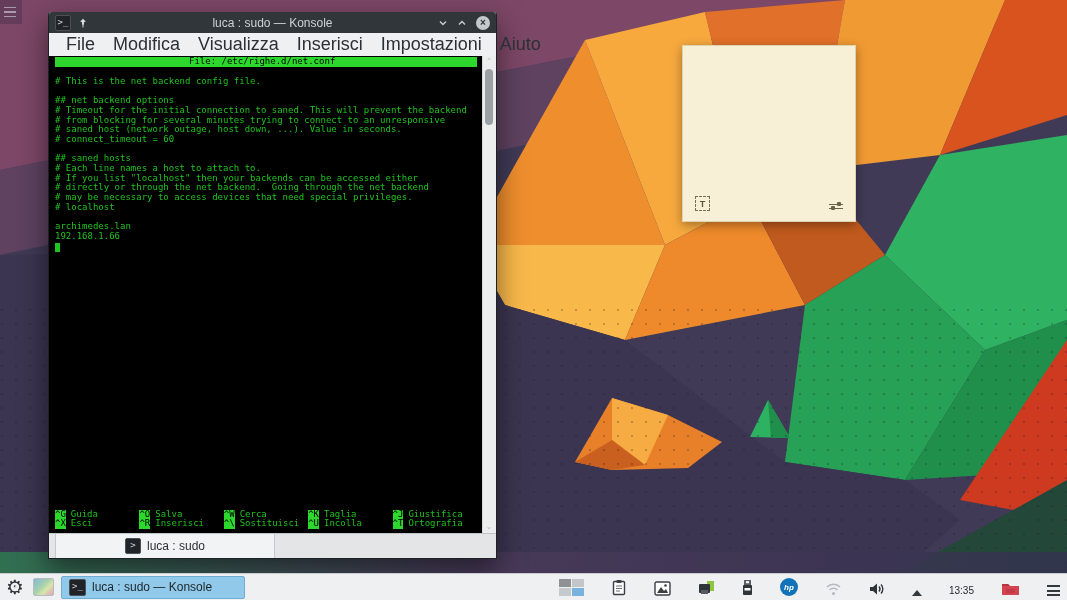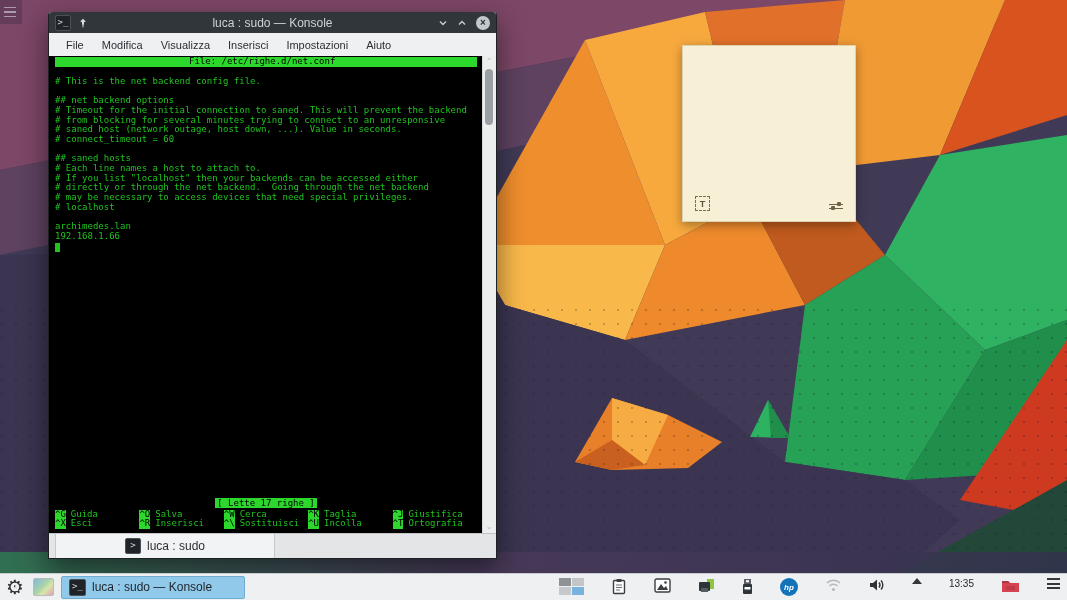--- a/index.html
+++ b/index.html
@@ -32,21 +32,21 @@
   .tb-left{display:flex;align-items:center;gap:7px;width:90px;}
   .tb-title{flex:1;text-align:center;color:#cdd2d6;}
   .tb-btns{display:flex;align-items:center;gap:9px;width:90px;justify-content:flex-end;}
   .mini-term{width:14px;height:14px;background:#202428;border:1px solid #4a5055;border-radius:2px;
              color:#cfd4d8;font-size:9px;line-height:13px;text-align:center;font-family:"DejaVu Sans Mono",monospace;}
   .chev{width:10px;height:10px;}
   .closebtn{width:14px;height:14px;border-radius:50%;background:#c3c8cc;color:#2c3136;font-size:10px;
             line-height:13px;text-align:center;font-weight:bold;}
 
   .menubar{height:23px;flex:0 0 23px;background:#eff0f1;display:flex;align-items:center;
-           font-size:11px;color:#2b3034;padding-left:8px;}
+           font-size:18px;color:#2b3034;padding-left:8px;}
   .menu-item{padding:0 9px;}
 
   .term-wrap{flex:1;display:flex;background:#000;min-height:0;}
   .terminal{flex:1;display:flex;flex-direction:column;padding:1px 0 4px 6px;
             font-family:"DejaVu Sans Mono",monospace;font-size:9px;line-height:9.7px;color:#1fc41f;min-width:0;}
   .nano-header{background:#2bd82b;color:#000;height:10px;margin-right:5px;white-space:pre;position:relative;}
   .nh-app{white-space:pre;}
   .nh-file{position:absolute;left:134px;top:0;white-space:pre;}
   #term-body{margin:0;padding:9.7px 0 0 0;font:inherit;color:inherit;white-space:pre;}
   .cursor{width:5px;height:9px;background:#1fc41f;margin-top:1px;}
@@ -73,21 +73,21 @@
   .kmenu{width:24px;height:24px;margin-left:3px;position:relative;display:flex;align-items:center;justify-content:center;}
   .kmenu .gear{font-size:20px;color:#2e3338;font-family:"DejaVu Sans",sans-serif;line-height:20px;}
   .kmenu .kletter{position:absolute;color:#eff0f1;font-size:9px;font-weight:bold;top:8px;left:9px;}
   .showdesk{width:19px;height:16px;margin-left:6px;border-radius:2px;border:1px solid #b8bcbf;
             background:linear-gradient(135deg,#86b8da 0%,#a8d2ab 45%,#d8e6a8 65%,#dfa3ba 100%);}
   .taskbtn{height:21px;margin-left:7px;display:flex;align-items:center;gap:6px;padding:0 7px;width:168px;
            background:#90c9ea;border:1px solid #6fadd3;border-radius:2px;font-size:12px;color:#1e2429;}
   .taskbtn .mini-term{width:15px;height:15px;flex:0 0 15px;}
   .taskbtn span.lbl{white-space:nowrap;overflow:hidden;}
 
-  .tray{margin-left:auto;display:flex;align-items:flex-start;gap:27px;padding-right:7px;}
+  .tray{margin-left:auto;display:flex;align-items:flex-end;gap:27px;padding-right:7px;}
   .pager{display:grid;grid-template-columns:12px 12px;grid-template-rows:8px 8px;gap:1px;}
   .pager i{display:block;}
   .pager i:nth-child(1){background:#8e9295;}
   .pager i:nth-child(2){background:#c3c6c8;}
   .pager i:nth-child(3){background:#c6c9cb;}
   .pager i:nth-child(4){background:#77b3dd;}
   .clock{font-size:10px;color:#24292d;}
   .uparrow{width:0;height:0;border-left:5px solid transparent;border-right:5px solid transparent;border-bottom:6px solid #33383c;}
   .hamburger{display:flex;flex-direction:column;gap:2.5px;}
   .hamburger i{display:block;width:13px;height:2px;background:#33383c;}
@@ -205,23 +205,20 @@
 # Each line names a host to attach to.
 # If you list "localhost" then your backends can be accessed either
 # directly or through the net backend.  Going through the net backend
 # may be necessary to access devices that need special privileges.
 # localhost
 
 archimedes.lan
 192.168.1.66</pre>
         <div class="cursor"></div>
         <div class="nano-bottom">
-          <div class="nano-status">
-            <span>[ Lette 17 righe ]</span>
-          </div>
           <div id="nano-shortcuts">
               <div class="sc-row">
                 <span class="sc"><span class="sc-key">^G</span><span class="sc-label">Guida</span></span>
                 <span class="sc"><span class="sc-key">^O</span><span class="sc-label">Salva</span></span>
                 <span class="sc"><span class="sc-key">^W</span><span class="sc-label">Cerca</span></span>
                 <span class="sc"><span class="sc-key">^K</span><span class="sc-label">Taglia</span></span>
                 <span class="sc"><span class="sc-key">^J</span><span class="sc-label">Giustifica</span></span>
               </div>
               <div class="sc-row">
                 <span class="sc"><span class="sc-key">^X</span><span class="sc-label">Esci</span></span>

